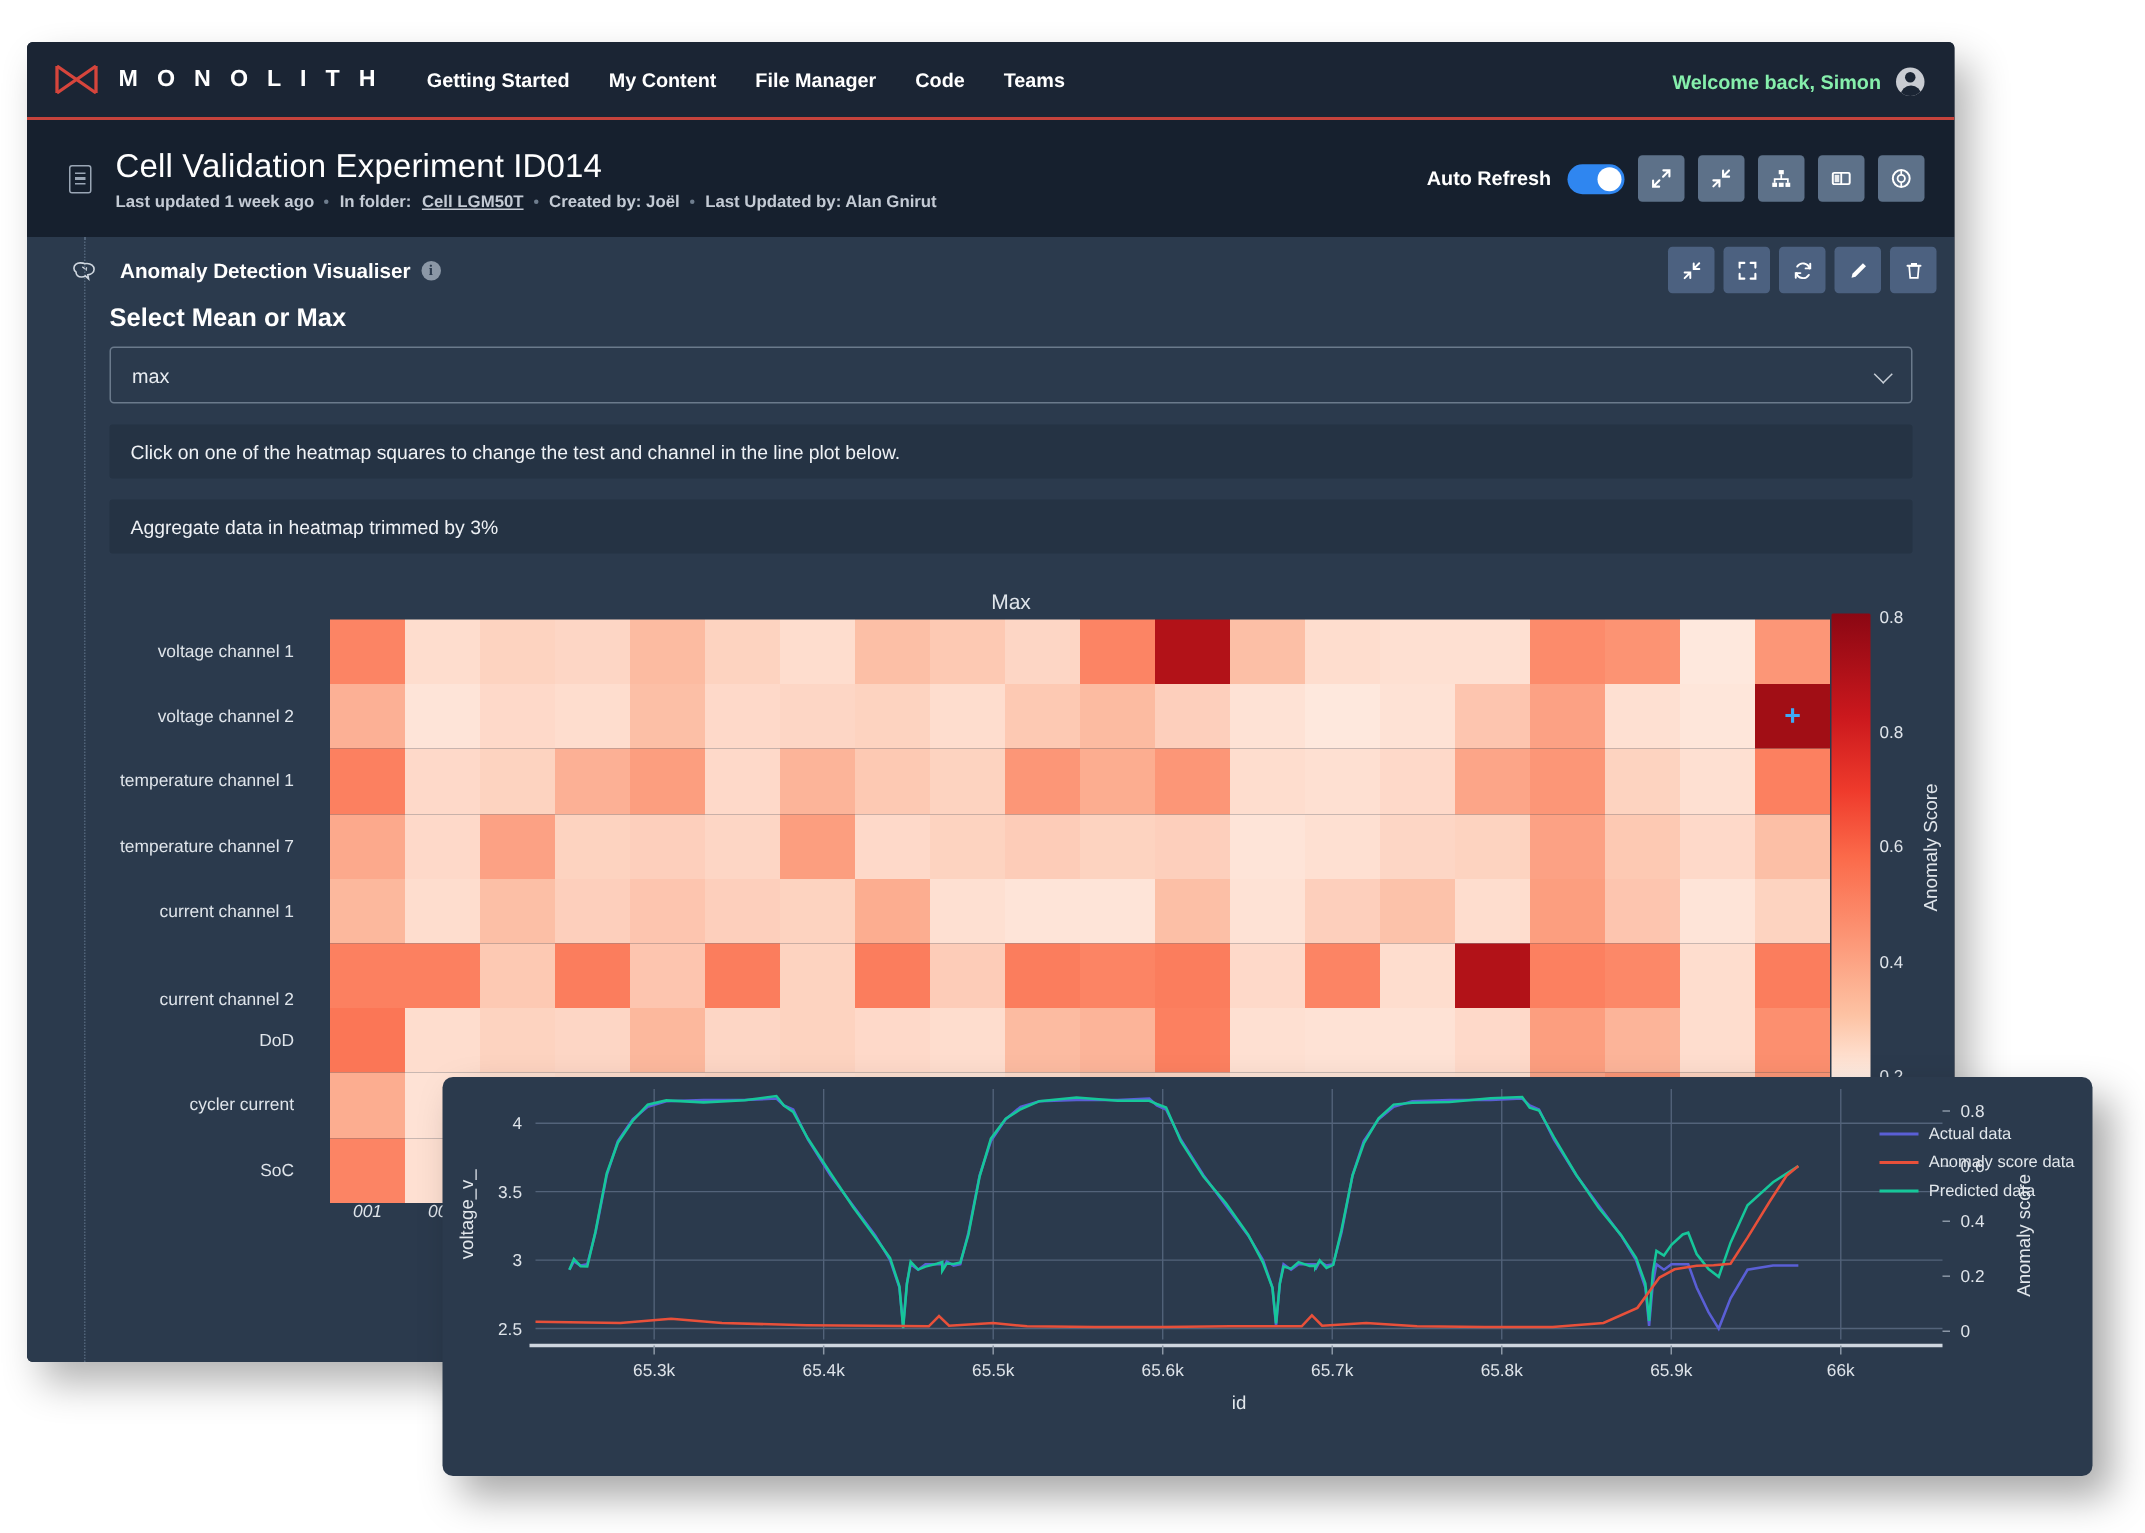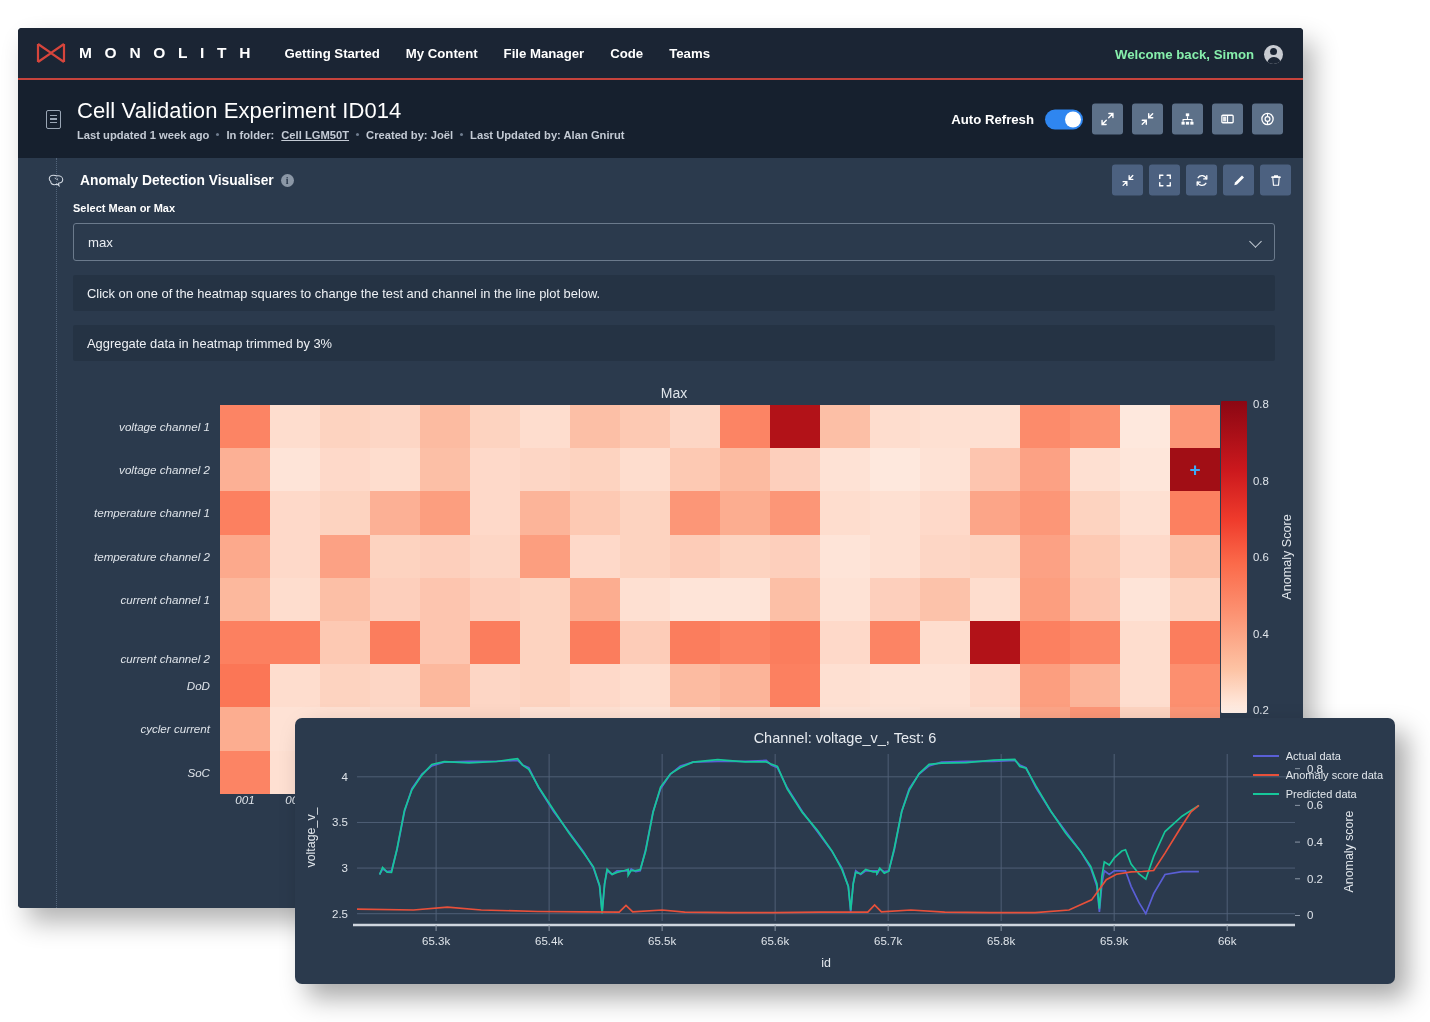--- a/index.html
+++ b/index.html
@@ -117,21 +117,21 @@
   }
   .tool-btn {
     width: 31px; height: 31px; border-radius: 3px; background: #4c6180;
     display: flex; align-items: center; justify-content: center; cursor: pointer;
   }
   .dotted-rail {
     position: absolute; left: 38px; top: 0; bottom: 0; width: 1px;
     border-left: 1.5px dotted #52647a;
   }
   .panel-body { padding: 0 28px 0 55px; }
-  .field-label { color: #fff; font-size: 11px; font-weight: 700; margin-bottom: 9px; }
+  .field-label { color: #fff; font-size: 17px; font-weight: 700; margin-bottom: 9px; }
   .select-box {
     height: 38px; border: 1px solid #6b7a8c; border-radius: 3px;
     background: #2b3a4d; display: flex; align-items: center;
     padding: 0 14px; color: #e8ecf1; font-size: 13.2px;
     position: relative; cursor: pointer;
   }
   .select-box .chev {
     position: absolute; right: 14px; top: 50%;
     width: 9px; height: 9px; margin-top: -5px;
     border-right: 1.6px solid #c7ced7; border-bottom: 1.6px solid #c7ced7;
@@ -152,22 +152,22 @@
   .heatmap { display: grid; }
   .hm-cell { width: 50px; height: 43.2px; position: relative; }
   .hm-cell.sel::after {
     content: "+"; position: absolute; left: 50%; top: 50%;
     transform: translate(-50%,-52%);
     color: #3fa9f5; font-size: 19px; font-weight: 700; line-height: 1;
   }
   .hm-ylab {
     position: absolute; right: 0; height: 43.2px;
     display: flex; align-items: center; justify-content: flex-end;
-    color: #dfe4ea; font-size: 11.6px; font-style: italic;
-    white-space: nowrap; padding-right: 10px;
+    color: #dfe4ea; font-size: 11.6px; 
+    white-space: nowrap; padding-right: 24px;
   }
   .hm-ylabs { position: absolute; left: 0; top: 22px; width: 147px; }
   .hm-xlabs { position: absolute; left: 147px; top: 410px; display: flex; }
   .hm-xlab {
     width: 50px; text-align: center; color: #dfe4ea;
     font-size: 11.6px; font-style: italic;
   }
   
   .cbar-wrap { position: absolute; left: 1148px; top: 18px; }
   .cbar {
@@ -349,21 +349,21 @@
       <div class="note-bar">
         <span>Aggregate data in heatmap trimmed by 3%</span>
       </div>
 
       <div class="fig">
         <div class="fig-title">Max</div>
         <div class="hm-ylabs" id="hmYLabs">
             <div class="hm-ylab" style="top: 0px;">voltage channel 1</div>
             <div class="hm-ylab" style="top: 43.2px;">voltage channel 2</div>
             <div class="hm-ylab" style="top: 86.4px;">temperature channel 1</div>
-            <div class="hm-ylab" style="top: 129.6px;">temperature channel 2</div>
+            <div class="hm-ylab" style="top: 129.6px;">temperature channel 7</div>
             <div class="hm-ylab" style="top: 172.8px;">current channel 1</div>
             <div class="hm-ylab" style="top: 232px;">current channel 2</div>
             <div class="hm-ylab" style="top: 259.2px;">DoD</div>
             <div class="hm-ylab" style="top: 302.4px;">cycler current</div>
             <div class="hm-ylab" style="top: 345.6px;">SoC</div>
           </div>
         <div class="hm-wrap">
           <div class="heatmap" id="heatmap" style="grid-template-columns: repeat(20, 50px);">
               <div class="hm-cell" style="background: rgb(252, 132, 100);"></div>
               <div class="hm-cell" style="background: rgb(254, 221, 206);"></div>
@@ -562,21 +562,20 @@
               <div class="cbar-tick" style="top: 3px;">0.8</div>
             </div>
           <div class="cbar-title">Anomaly Score</div>
         </div>
       </div>
     </div>
   </div>
 </div>
 
 <div id="lineCard">
-  <div class="lp-title">Channel: voltage_v_, Test: 6</div>
   <svg class="lp-svg" id="lpSvg" width="1100" height="228" viewBox="0 0 1100 228">
       <line x1="62" x2="1000" y1="167.69945355191257" y2="167.69945355191257" stroke="#53637a" stroke-width="0.9"></line>
       <line x1="62" x2="1000" y1="122.07103825136612" y2="122.07103825136612" stroke="#53637a" stroke-width="0.9"></line>
       <line x1="62" x2="1000" y1="76.44262295081967" y2="76.44262295081967" stroke="#53637a" stroke-width="0.9"></line>
       <line x1="62" x2="1000" y1="30.814207650273232" y2="30.814207650273232" stroke="#53637a" stroke-width="0.9"></line>
       <line x1="141.10843373493975" x2="141.10843373493975" y1="8" y2="175" stroke="#53637a" stroke-width="0.9"></line>
       <line x1="254.12048192771084" x2="254.12048192771084" y1="8" y2="175" stroke="#53637a" stroke-width="0.9"></line>
       <line x1="367.13253012048193" x2="367.13253012048193" y1="8" y2="175" stroke="#53637a" stroke-width="0.9"></line>
       <line x1="480.144578313253" x2="480.144578313253" y1="8" y2="175" stroke="#53637a" stroke-width="0.9"></line>
       <line x1="593.1566265060242" x2="593.1566265060242" y1="8" y2="175" stroke="#53637a" stroke-width="0.9"></line>

